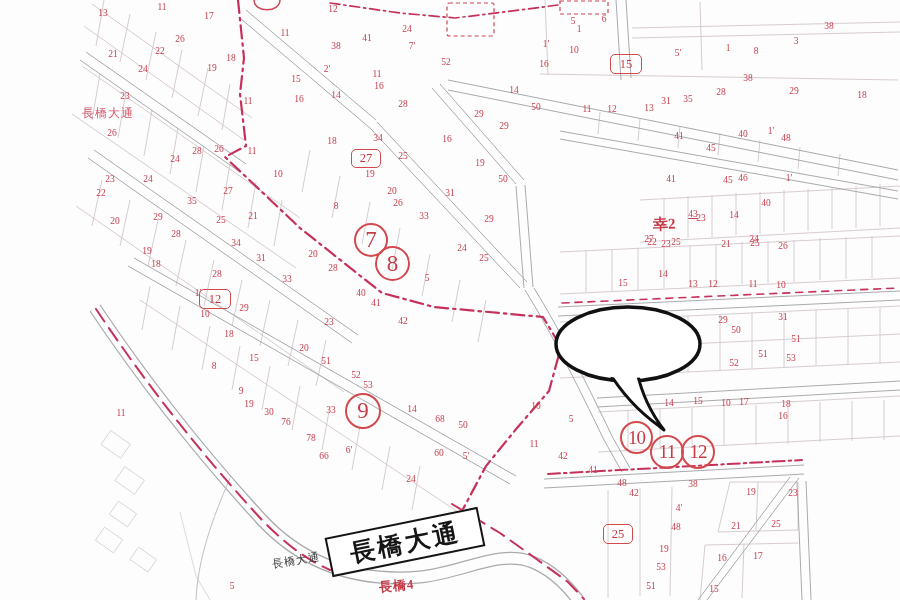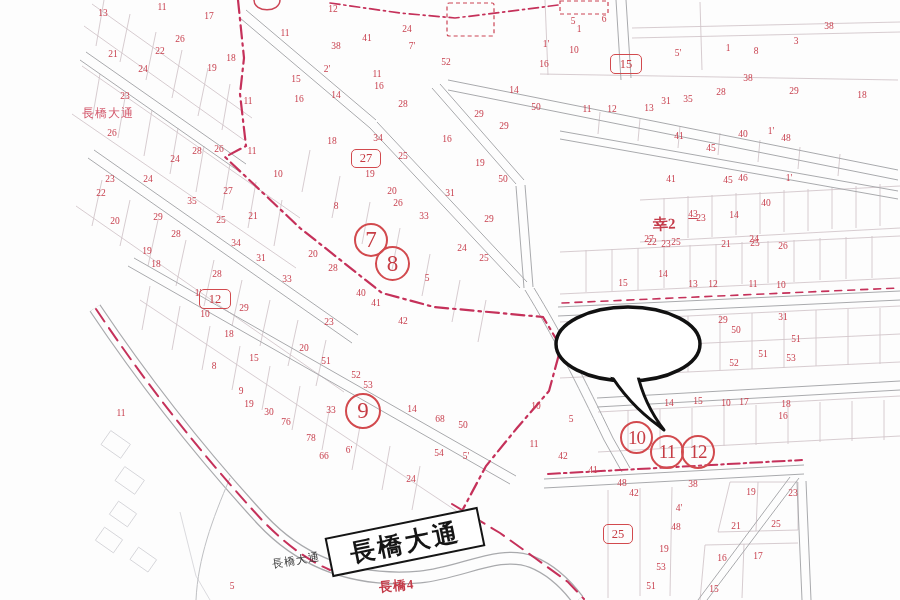--- a/index.html
+++ b/index.html
@@ -202,21 +202,21 @@
       <span class="pnum" style="left: 326px; top: 361px;">51</span>
       <span class="pnum" style="left: 356px; top: 375px;">52</span>
       <span class="pnum" style="left: 368px; top: 385px;">53</span>
       <span class="pnum" style="left: 331px; top: 410px;">33</span>
       <span class="pnum" style="left: 304px; top: 348px;">20</span>
       <span class="pnum" style="left: 376px; top: 303px;">41</span>
       <span class="pnum" style="left: 403px; top: 321px;">42</span>
       <span class="pnum" style="left: 361px; top: 293px;">40</span>
       <span class="pnum" style="left: 440px; top: 419px;">68</span>
       <span class="pnum" style="left: 463px; top: 425px;">50</span>
-      <span class="pnum" style="left: 439px; top: 453px;">54</span>
+      <span class="pnum" style="left: 439px; top: 453px;">60</span>
       <span class="pnum" style="left: 466px; top: 456px;">5'</span>
       <span class="pnum" style="left: 411px; top: 479px;">24</span>
       <span class="pnum" style="left: 412px; top: 409px;">14</span>
       <span class="pnum" style="left: 121px; top: 413px;">11</span>
       <span class="pnum" style="left: 232px; top: 586px;">5</span>
       <span class="pnum" style="left: 536px; top: 406px;">10</span>
       <span class="pnum" style="left: 571px; top: 419px;">5</span>
       <span class="pnum" style="left: 534px; top: 444px;">11</span>
       <span class="pnum" style="left: 563px; top: 456px;">42</span>
       <span class="pnum" style="left: 593px; top: 470px;">41</span>

